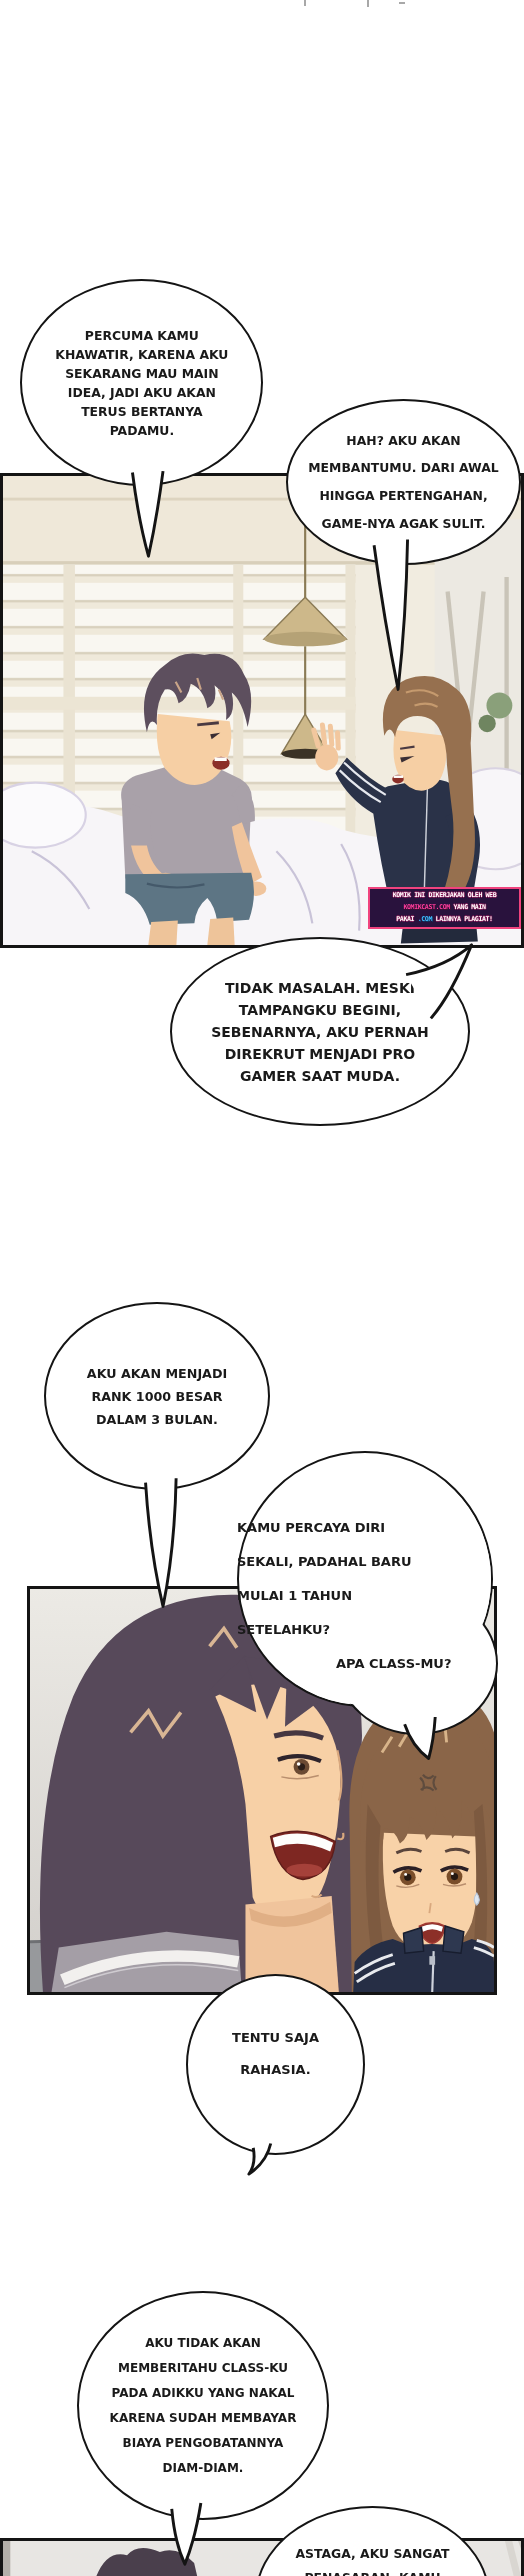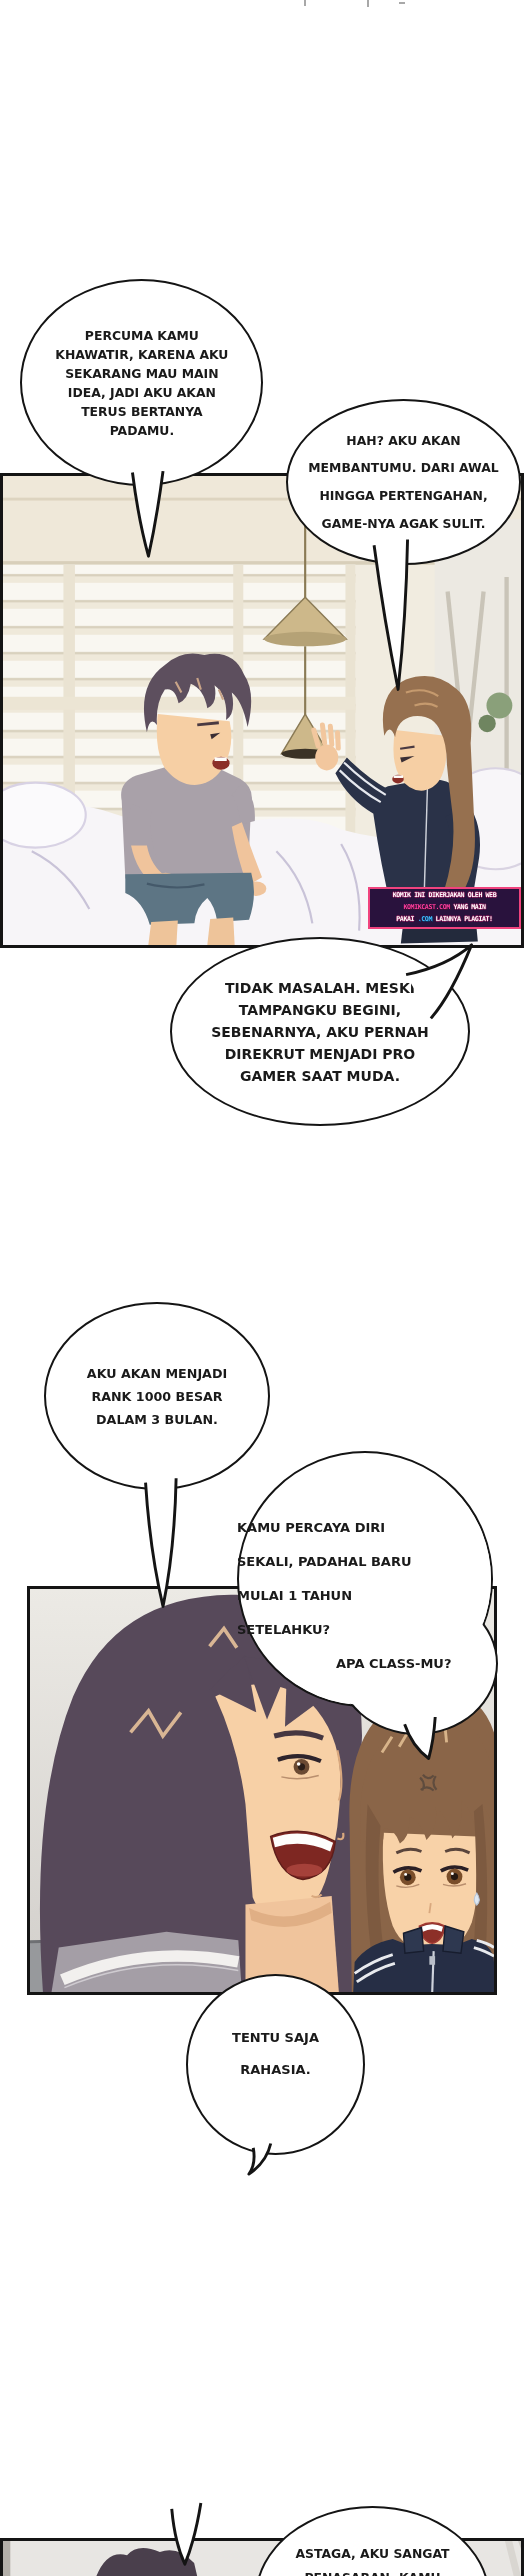--- a/index.html
+++ b/index.html
@@ -258,20 +258,28 @@
   </div>
   <div class="btext" style="left:336px;top:1592px;width:162px;height:143px;font-size:13px;font-weight:700;">
     <div class="line">APA CLASS-MU?</div>
   </div>
 
   <div class="bubble" style="left:186px;top:1974px;width:179px;height:181px;font-size:13px;line-height:32px;padding-bottom:20.4px;">
     <div class="line">TENTU SAJA</div>
     <div class="line">RAHASIA.</div>
   </div>
 
+  <div class="bubble" style="left:77px;top:2291px;width:252px;height:229px;font-size:12px;line-height:25px;">
+    <div class="line">AKU TIDAK AKAN</div>
+    <div class="line">MEMBERITAHU CLASS-KU</div>
+    <div class="line">PADA ADIKKU YANG NAKAL</div>
+    <div class="line">KARENA SUDAH MEMBAYAR</div>
+    <div class="line">BIAYA PENGOBATANNYA</div>
+    <div class="line">DIAM-DIAM.</div>
+  </div>
 
   <div class="bubble" style="left:255px;top:2506px;width:235px;height:184px;font-size:12.4px;line-height:24px;justify-content:flex-start;padding-top:34px;">
     <div class="line">ASTAGA, AKU SANGAT</div>
     <div class="line">PENASARAN, KAMU</div>
   </div>
 
   <svg id="tails" width="524" height="2576" viewBox="0 0 720 3537">
     <g fill="#ffffff" stroke="#141414" stroke-width="4" stroke-linejoin="round">
       <path d="M 182,648 Q 190,712 204,763 Q 216,708 224,646"></path>
       <path d="M 514,748 Q 528,852 547,946 Q 558,848 560,740"></path>

